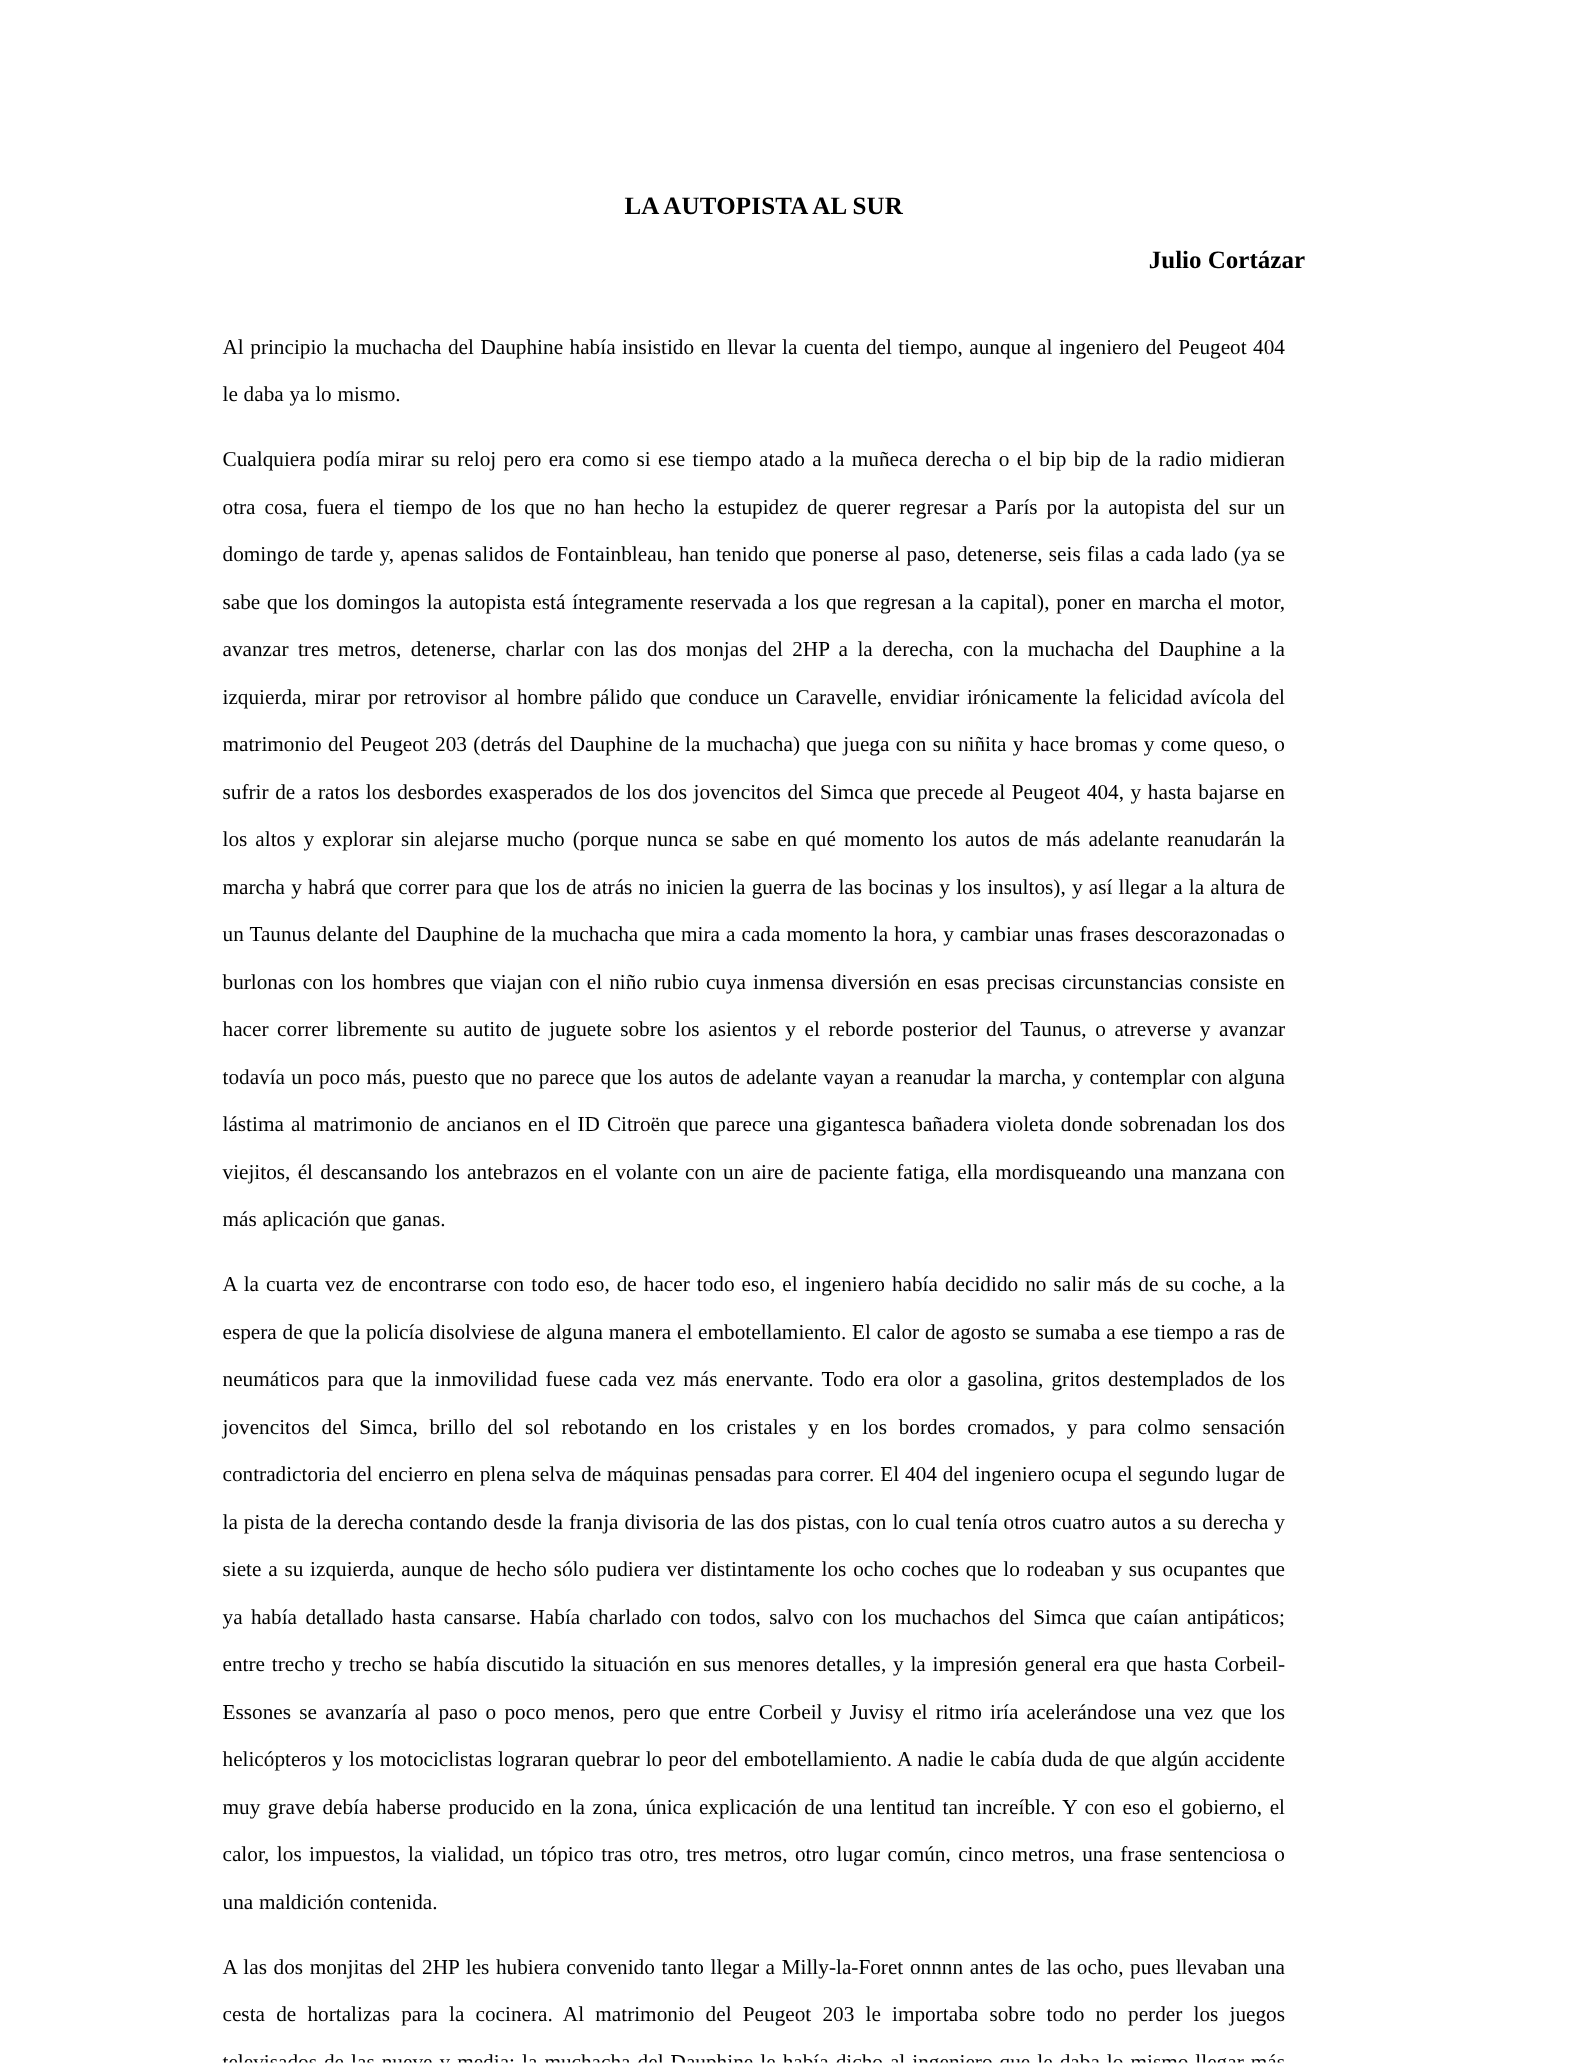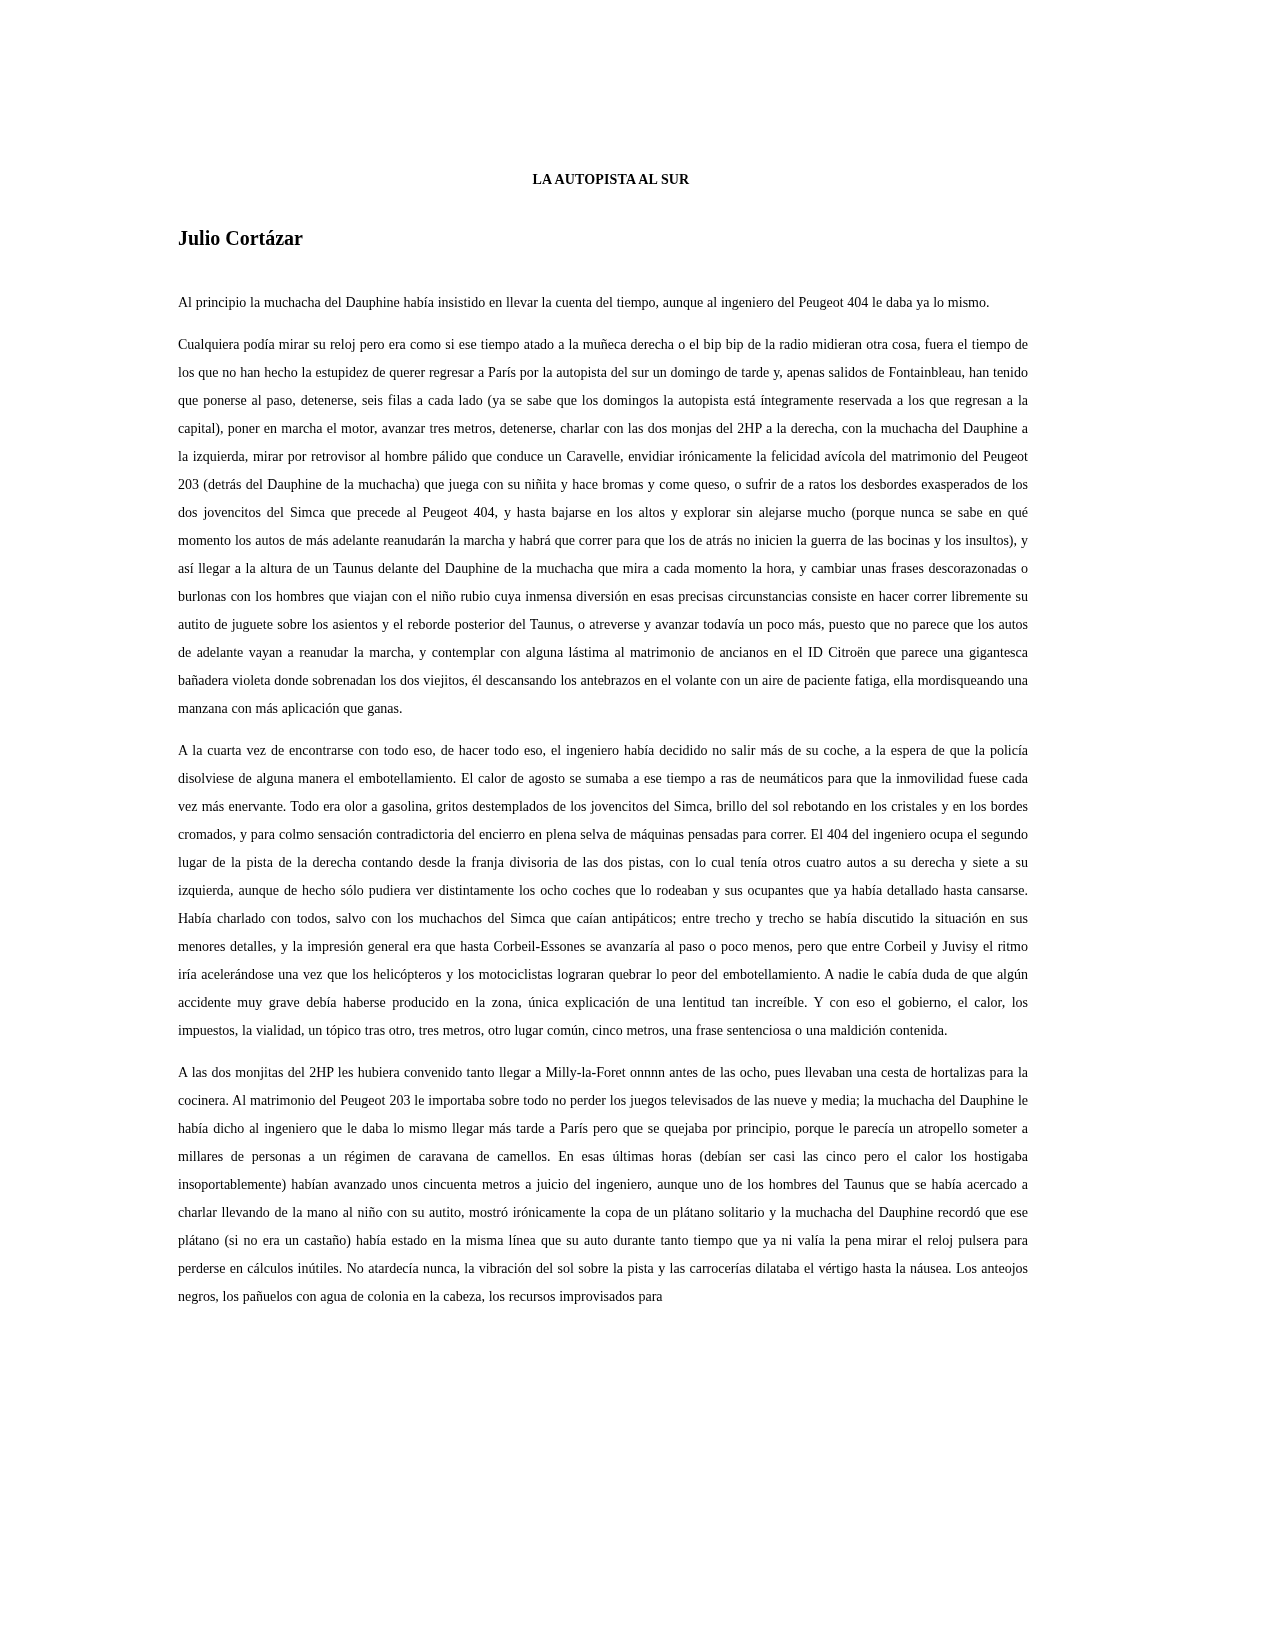--- a/index.html
+++ b/index.html
@@ -27,51 +27,51 @@
   }
 
   .content {
     position: absolute;
     left: 178px;
     top: 0;
     width: 866px;
   }
 
   .doc-title {
-    margin: 15px;
+    margin: 0;
     padding: 0;
     text-align: center;
     font-weight: bold;
-    font-size: 14px;
+    font-size: 20px;
     line-height: 26px;
     letter-spacing: 0.15px;
     padding-top: 152px;
   }
 
   .doc-author {
     margin: 0;
     padding: 0;
-    text-align: left;
+    text-align: right;
     font-weight: bold;
     font-size: 20px;
     line-height: 26px;
     padding-top: 17px;
   }
 
   .body-block {
     padding-top: 38px;
   }
 
   p.para {
     margin: 0 16px 14px 0;
     padding: 0;
     text-align: justify;
     text-justify: inter-word;
-    font-size: 14px;
-    line-height: 28px;
+    font-size: 17px;
+    line-height: 38px;
     hyphens: none;
     -webkit-hyphens: none;
     word-spacing: 0.02em;
   }
 
   p.para:last-child {
     margin-bottom: 0;
     font-family: Liberation Serif, serif;
   }
 </style>

